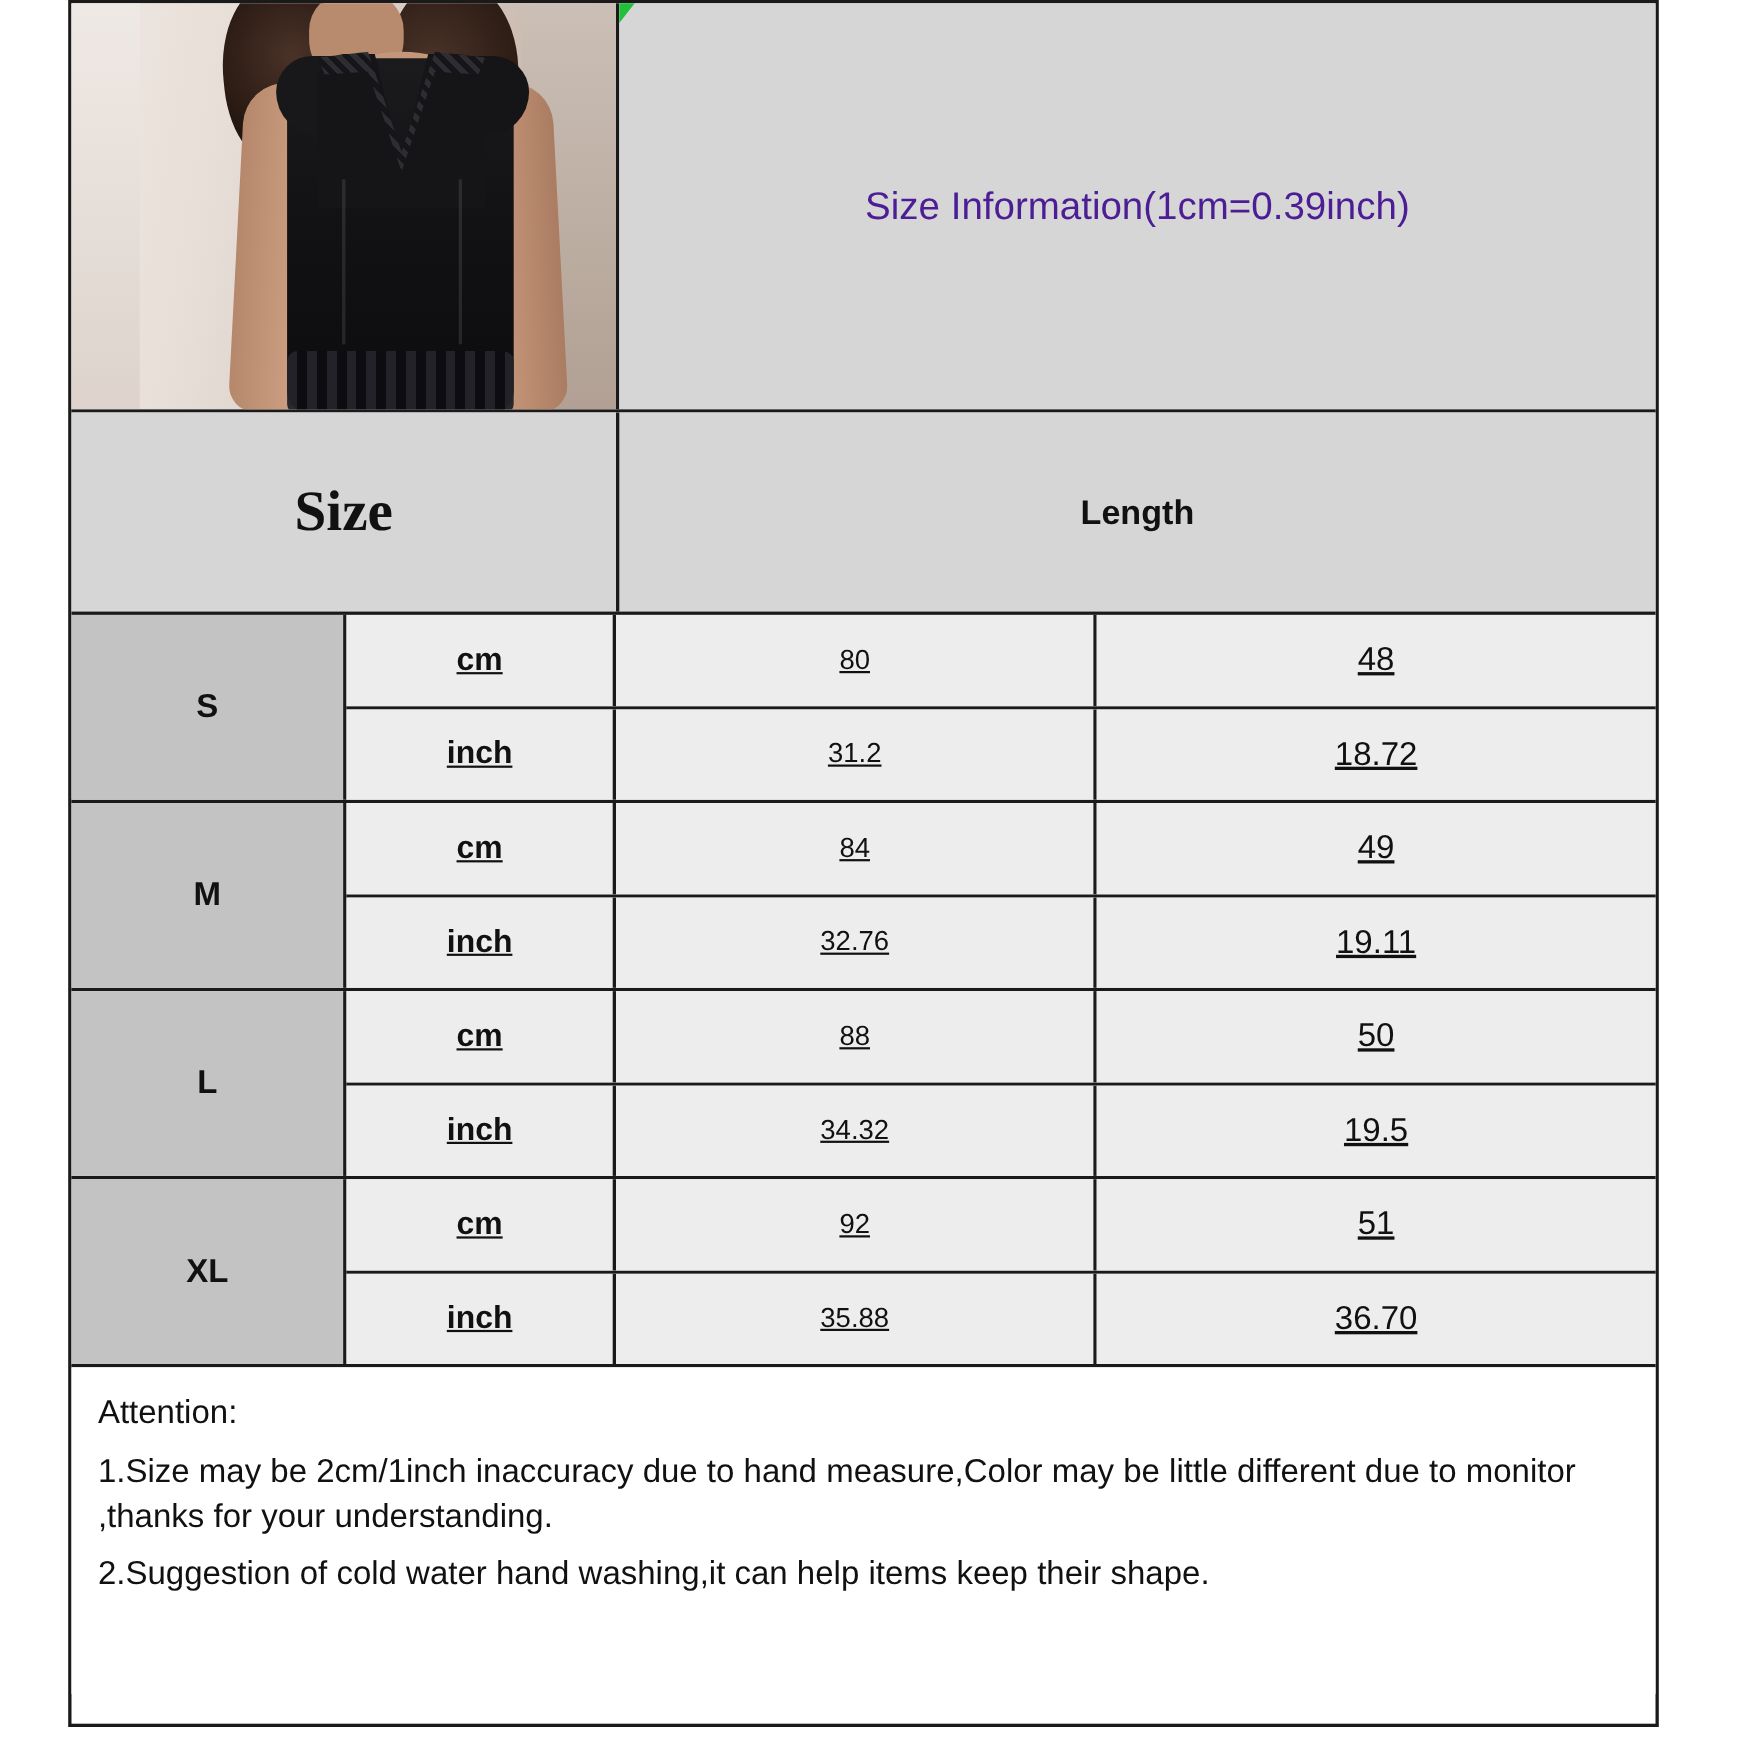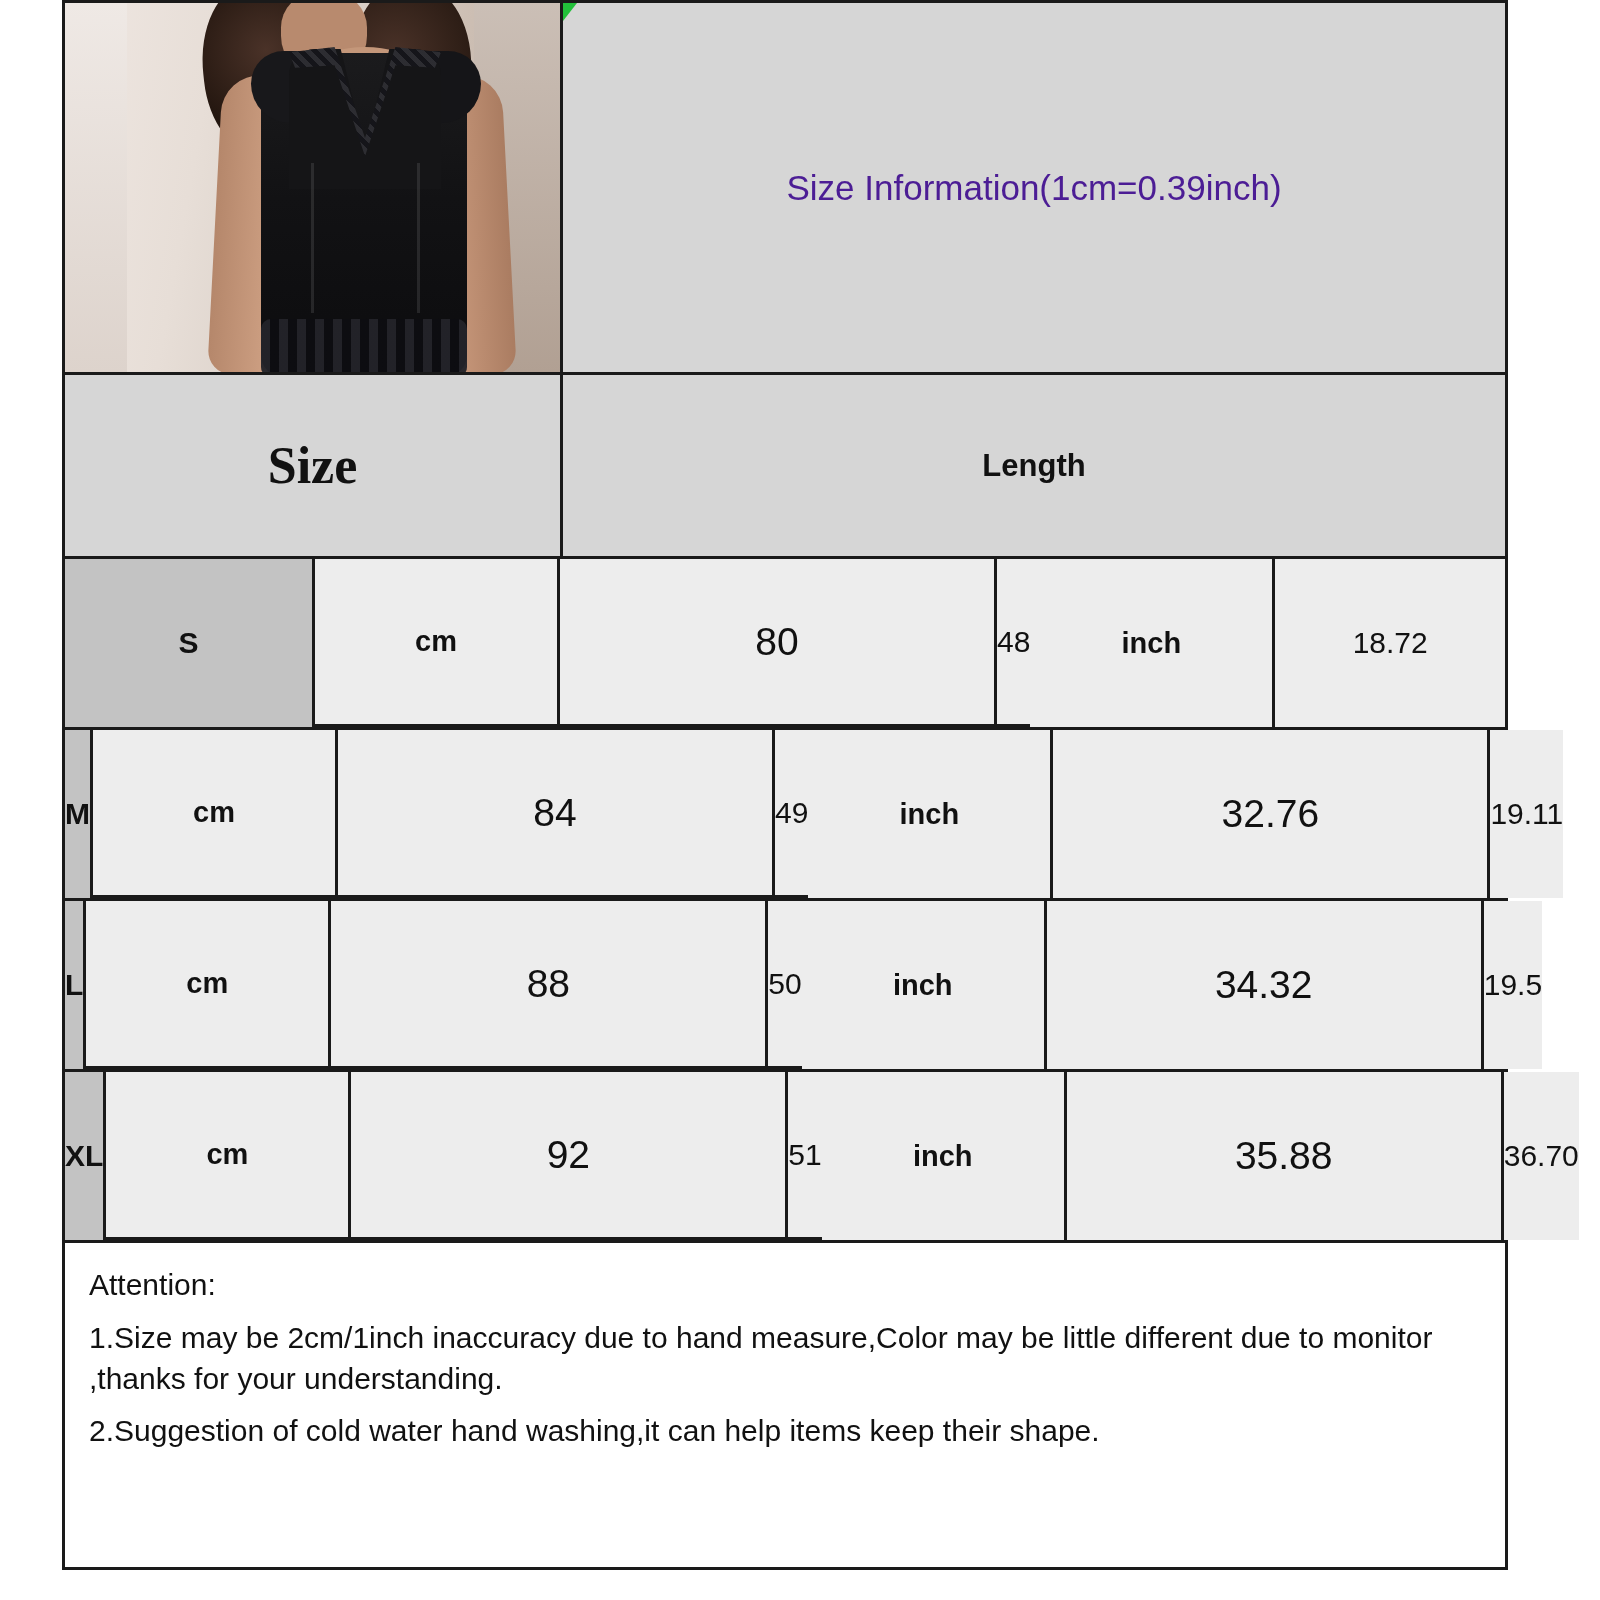--- a/index.html
+++ b/index.html
@@ -190,21 +190,22 @@
     width: 250px;
     box-sizing: border-box;
     border-right: 3px solid #1a1a1a;
     background: #c3c3c3;
     display: flex; align-items: center; justify-content: center;
     font-size: 30px; font-weight: bold;
   }
   .size-rows {
     flex: 1;
     display: flex;
-    flex-direction: row;
+    flex-direction: column;
+    text-decoration: underline;
   }
   .unit-row {
     flex: 1;
     display: flex;
     box-sizing: border-box;
   }
   .unit-row.first { border-bottom: 3px solid #1a1a1a; }
   .cell-unit {
     width: 245px;
     box-sizing: border-box;
@@ -212,21 +213,21 @@
     background: #ededed;
     display: flex; align-items: center; justify-content: center;
     font-size: 29px; font-weight: bold;
   }
   .cell-bust {
     width: 437px;
     box-sizing: border-box;
     border-right: 3px solid #1a1a1a;
     background: #ededed;
     display: flex; align-items: center; justify-content: center;
-    font-size: 39px;
+    font-size: 25px;
   }
   .cell-length {
     flex: 1;
     background: #ededed;
     display: flex; align-items: center; justify-content: center;
     font-size: 30px;
   }
 
   
   .attention {
@@ -281,20 +282,21 @@
   <div class="size-block">
     <div class="size-label">S</div>
     <div class="size-rows">
       <div class="unit-row first">
         <div class="cell-unit">cm</div>
         <div class="cell-bust">80</div>
         <div class="cell-length">48</div>
       </div>
       <div class="unit-row">
         <div class="cell-unit">inch</div>
+        <div class="cell-bust">31.2</div>
         <div class="cell-length">18.72</div>
       </div>
     </div>
   </div>
 
   <div class="size-block">
     <div class="size-label">M</div>
     <div class="size-rows">
       <div class="unit-row first">
         <div class="cell-unit">cm</div>

